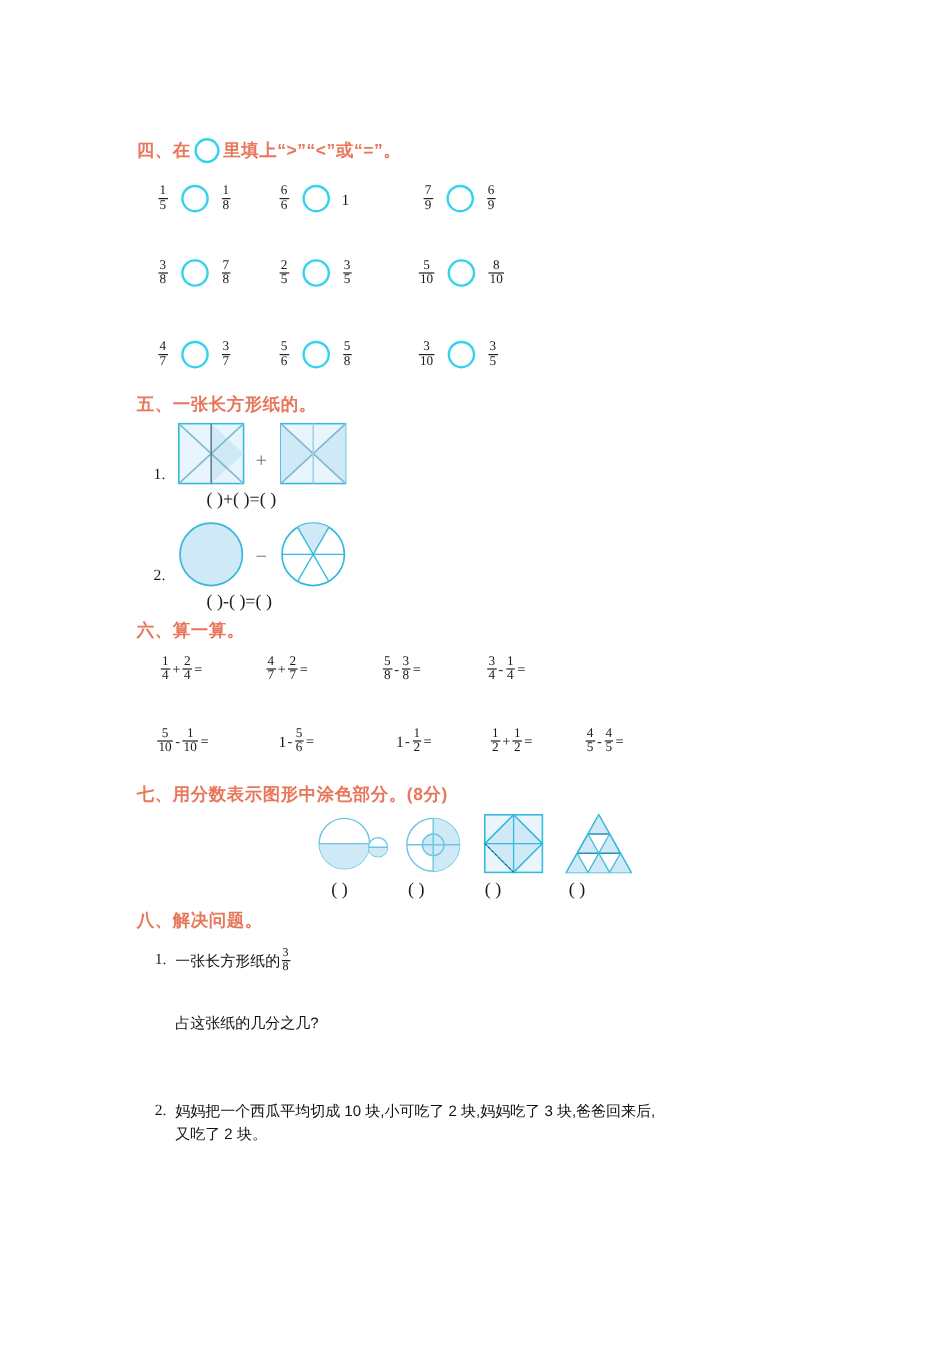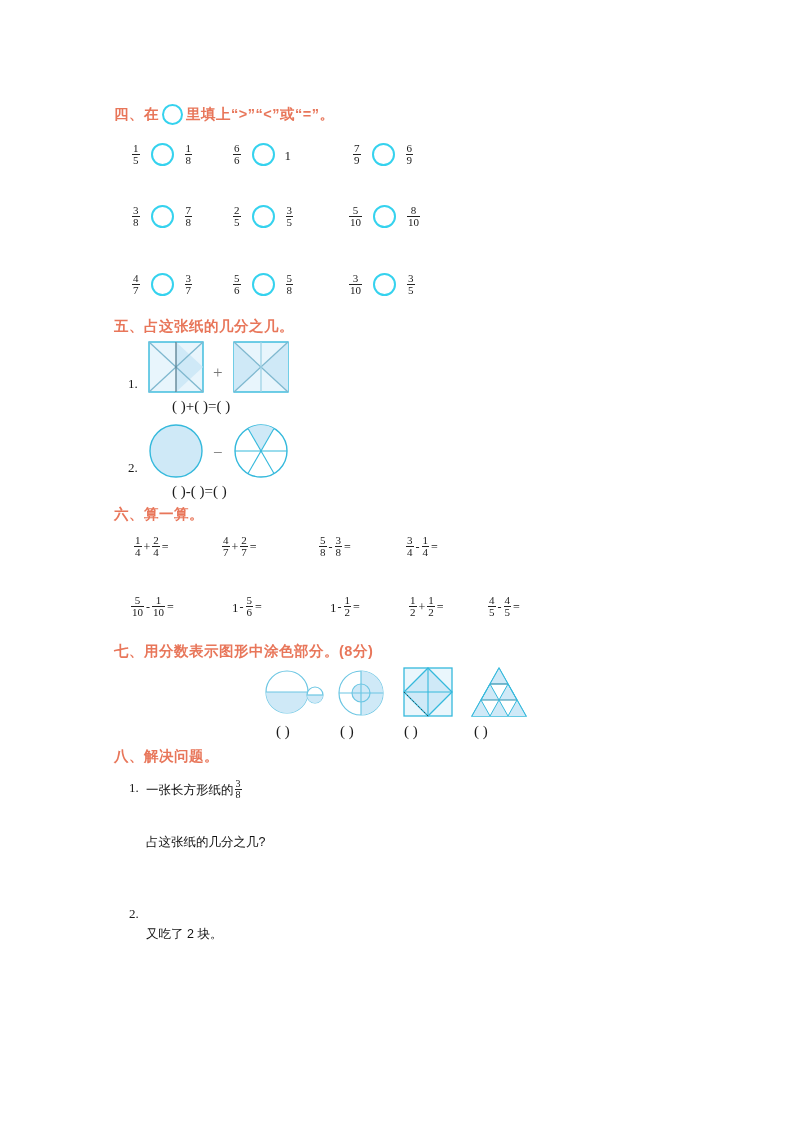--- a/index.html
+++ b/index.html
@@ -4,21 +4,21 @@
 <style>
   html,body{margin:0;padding:0;}
   body{
     width:793px;height:1122px;
     background:#ffffff;
     font-family:"Liberation Serif", serif;
     color:#1a1a1a;
     position:relative;
     overflow:hidden;
   }
-  .page{position:absolute;left:0;top:5px;width:793px;height:906px;}
+  .page{position:absolute;left:0;top:16px;width:793px;height:906px;}
 
   .sec-title{
     color:#e8765a;
     font-family:"Liberation Sans", sans-serif;
     font-weight:bold;
     font-size:14.5px;
     letter-spacing:.5px;
     white-space:nowrap;
   }
   .abs{position:absolute;}
@@ -176,21 +176,21 @@
         <span class="num">3</span>
         <span class="den">10</span>
       </span>
     <span class="ccircle"></span>
     <span class="frac">
         <span class="num">3</span>
         <span class="den">5</span>
       </span>
   </div>
 
-  <div class="abs sec-title" style="left:114px;top:312px;">五、占这张纸的几分之几。</div>
+  <div class="abs sec-title" style="left:114px;top:312px;">五、一张长方形纸的。</div>
 
   <div class="abs itemno" style="left:128px;top:371px;">1.</div>
 
   <div class="abs" style="left:148px;top:336px;">
     <svg width="56" height="52" viewBox="0 0 56 52">
       <rect x="1" y="1" width="54" height="50" fill="#e8f5fc" stroke="#35b9dc" stroke-width="1.4"></rect>
       <path d="M28 1 L55 26 L28 51 Z" fill="#cfe9f7"></path>
       <line x1="1" y1="1" x2="55" y2="51" stroke="#7fb8cf" stroke-width="1.3"></line>
       <line x1="55" y1="1" x2="1" y2="51" stroke="#7fb8cf" stroke-width="1.3"></line>
       <line x1="28" y1="1" x2="28" y2="51" stroke="#5a7f90" stroke-width="1.3"></line>
@@ -385,15 +385,16 @@
   <div class="abs itemno" style="left:129px;top:775px;">1.</div>
   <div class="abs qtext" style="left:146px;top:775px;">
     <span>一张长方形纸的</span><span class="frac inlinefrac">
         <span class="num">3</span>
         <span class="den">8</span>
       </span>
   </div>
   <div class="abs qtext" style="left:146px;top:828px;text-align:right;">占这张纸的几分之几?</div>
 
   <div class="abs itemno" style="left:129px;top:901px;">2.</div>
+  <div class="abs qtext" style="left:146px;top:901px;">妈妈把一个西瓜平均切成 10 块,小可吃了 2 块,妈妈吃了 3 块,爸爸回来后,</div>
   <div class="abs qtext" style="left:146px;top:920px;">又吃了 2 块。</div>
 
 </div>
 
 </body></html>

